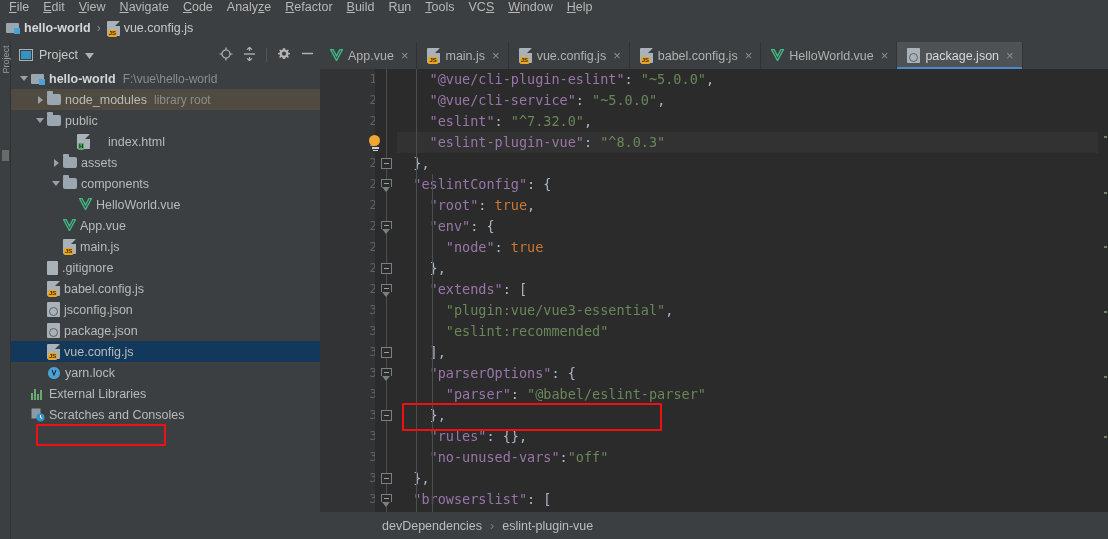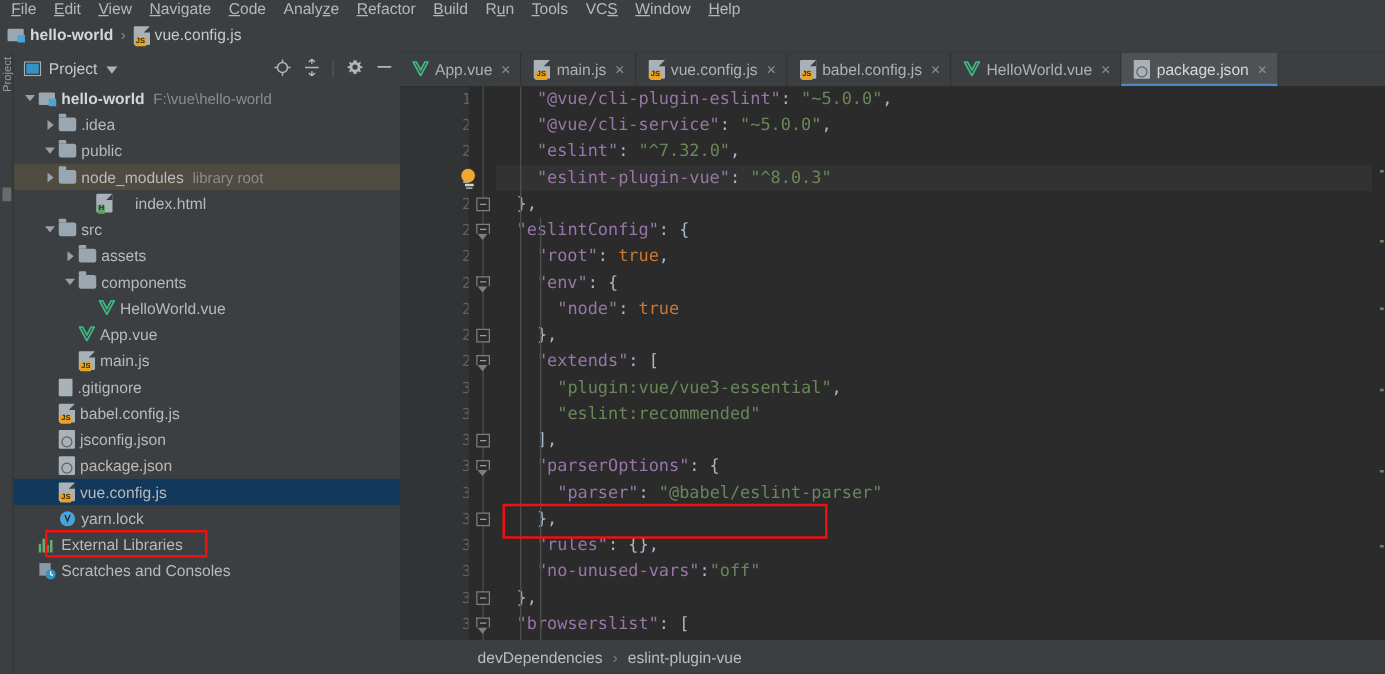--- a/index.html
+++ b/index.html
@@ -345,55 +345,41 @@
           <span class="tw">
             <i class="arrow-d"></i>
           </span>
           <span class="ic ic-module">
             <span class="mf"></span>
             <span class="mb"></span>
           </span>
           <span class="tree-label bold">hello-world</span>
           <span class="tree-note">F:\vue\hello-world</span>
         </div>
-        <div class="tree-row" style="padding-left: 22px;">
+        <div class="tree-row hl-lib" style="padding-left: 22px;">
           <span class="tw">
             <i class="arrow-r"></i>
           </span>
           <span class="ic ic-folder"></span>
-          <span class="tree-label">.idea</span>
+          <span class="tree-label">node_modules</span>
+          <span class="tree-note">library root</span>
         </div>
         <div class="tree-row" style="padding-left: 22px;">
           <span class="tw">
             <i class="arrow-d"></i>
           </span>
           <span class="ic ic-folder"></span>
           <span class="tree-label">public</span>
         </div>
-        <div class="tree-row hl-lib" style="padding-left: 22px;">
-          <span class="tw">
-            <i class="arrow-r"></i>
-          </span>
-          <span class="ic ic-folder"></span>
-          <span class="tree-label">node_modules</span>
-          <span class="tree-note">library root</span>
-        </div>
         <div class="tree-row" style="padding-left: 38px; gap: 14px;">
           <span class="tw"></span>
           <span class="ic ic-file">
             <span class="badge html">H</span>
           </span>
           <span class="tree-label">index.html</span>
-        </div>
-        <div class="tree-row" style="padding-left: 22px;">
-          <span class="tw">
-            <i class="arrow-d"></i>
-          </span>
-          <span class="ic ic-folder"></span>
-          <span class="tree-label">src</span>
         </div>
         <div class="tree-row" style="padding-left: 38px;">
           <span class="tw">
             <i class="arrow-r"></i>
           </span>
           <span class="ic ic-folder"></span>
           <span class="tree-label">assets</span>
         </div>
         <div class="tree-row" style="padding-left: 38px;">
           <span class="tw">

